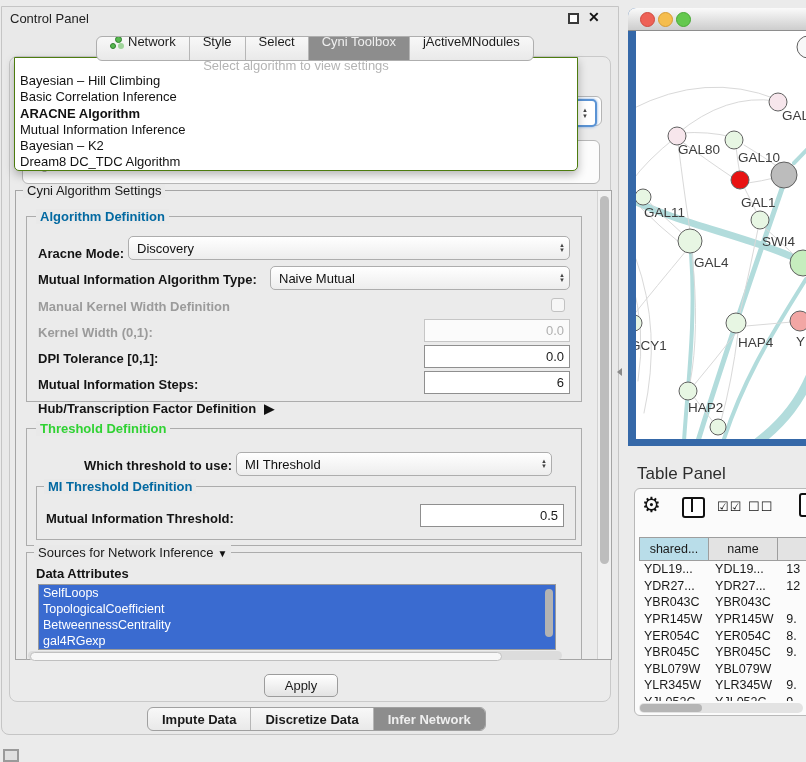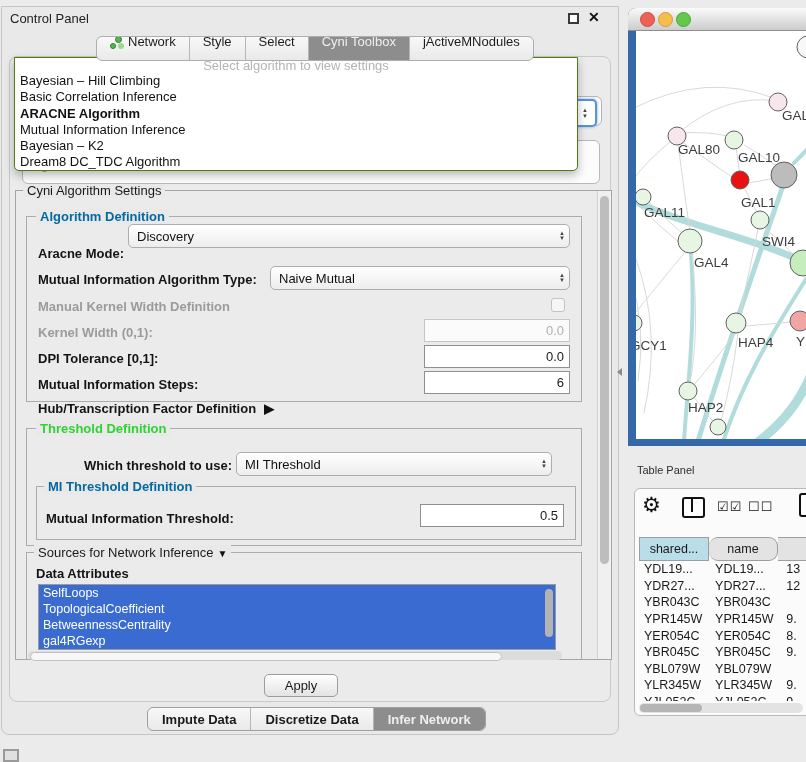--- a/index.html
+++ b/index.html
@@ -71,21 +71,21 @@
   .seg.selected{background:#8d8d8d;color:#efefef}
   .tri-right{display:inline-block;margin-left:8px;font-size:13px;color:#111}
   .tri-down{display:inline-block;margin-left:4px;font-size:10px;color:#111}
   
   .netwin{left:628px;top:8px;width:178px;height:438px;background:#3568a8;border-radius:8px 0 0 0}
   .nw-title{position:absolute;left:0;top:0;width:100%;height:22px;border-radius:8px 0 0 0;
             background:linear-gradient(#fafafa,#cdcdcd);border-bottom:1px solid #8e8e8e}
   .light{position:absolute;top:4px;width:13px;height:13px;border-radius:50%}
   .canvas{position:absolute;left:8px;top:23px;width:170px;height:408px;background:#fff}
   
-  .tp-title{left:637px;top:464px;font-size:11px;color:#2e2e2e}
+  .tp-title{left:637px;top:464px;font-size:17px;color:#2e2e2e}
   .tcard{left:634px;top:488px;width:176px;height:228px;background:#fbfbfb;border:1px solid #b9b9b9;
          border-radius:6px 0 0 6px;overflow:hidden}
   .tb-icon{position:absolute;color:#111}
   .gear-icon{left:7px;top:4px;font-size:21px}
   .split-columns-icon{left:47px;top:8px;width:19px;height:17px;border:2px solid #111;border-radius:3px;background:#fff}
   .split-columns-icon::before{content:"";position:absolute;left:7px;top:0;width:2px;height:13px;background:#111}
   .select-all-checkboxes-icon{left:82px;top:10px;font-size:13px;letter-spacing:1px}
   .deselect-all-checkboxes-icon{left:113px;top:10px;font-size:13px;letter-spacing:1px}
   .export-table-icon{left:164px;top:4px;width:15px;height:20px;border:2px solid #111;border-radius:3px;background:#fff}
   .thead{position:absolute;left:4px;top:48px;display:flex;height:24px}
@@ -144,21 +144,21 @@
 <div class="abs settings-box gbox"></div>
 <div class="abs legend" style="left:23px;top:183px">Cyni Algorithm Settings</div>
 <div class="abs vscroll" style="left:597px;top:191px;width:14px;height:468px">
   <div class="vthumb" style="position:absolute;left:2px;top:5px;width:9px;height:368px"></div>
 </div>
 
 <div class="abs gbox" style="left:26px;top:216px;width:556px;height:186px"></div>
 <div class="abs legend blue" style="left:36px;top:209px">Algorithm Definition</div>
 
 <div class="abs lbl" style="left:38px;top:246px">Aracne Mode:</div>
-<div class="abs combo" style="left:128px;top:224px;width:442px;height:24px">
+<div class="abs combo" style="left:128px;top:236px;width:442px;height:24px">
   <span>Discovery</span>
   <span class="stepper">
       <span>▲</span>
       <span>▼</span>
     </span>
 </div>
 
 <div class="abs lbl" style="left:38px;top:272px">Mutual Information Algorithm Type:</div>
 <div class="abs combo" style="left:270px;top:266px;width:300px;height:24px">
   <span>Naive Mutual</span>
@@ -306,21 +306,21 @@
 <div class="abs tcard">
   <div style="position:absolute;left:0;top:0;width:100%;height:40px" id="ttoolbar">
       <span class="tb-icon gear-icon">⚙</span>
       <span class="tb-icon split-columns-icon"></span>
       <span class="tb-icon select-all-checkboxes-icon">☑☑</span>
       <span class="tb-icon deselect-all-checkboxes-icon">☐☐</span>
       <span class="tb-icon export-table-icon"></span>
     </div>
   <div class="thead" id="thead">
       <div class="th selcol" style="width: 68px;">shared...</div>
-      <div class="th" style="width: 68px; border-radius: 9px;">name</div>
+      <div class="th" style="width: 68px;">name</div>
       <div class="th" style="width: 44px;"></div>
     </div>
   <div class="tbody" id="tbody">
       <div class="trow">
         <div class="td" style="width: 68px;">YDL19...</div>
         <div class="td" style="width: 68px;">YDL19...</div>
         <div class="td" style="width: 44px;">13</div>
       </div>
       <div class="trow">
         <div class="td" style="width: 68px;">YDR27...</div>

